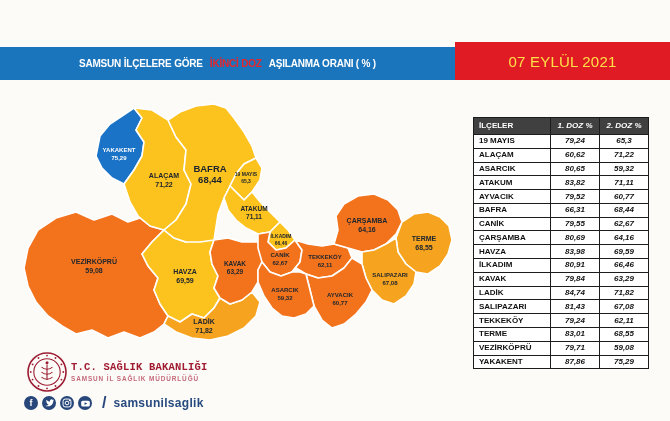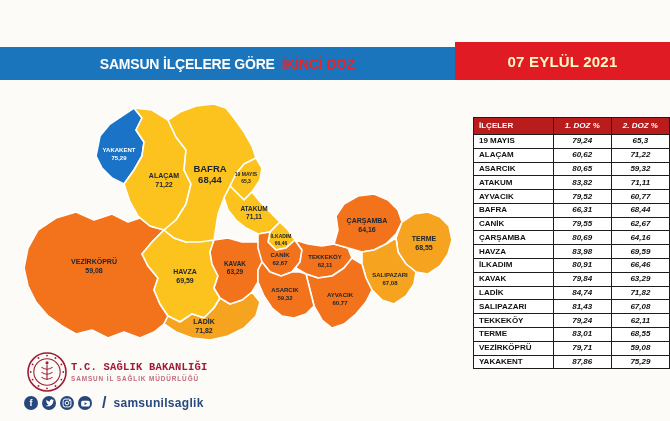--- a/index.html
+++ b/index.html
@@ -1,32 +1,32 @@
 <!DOCTYPE html>
 <html><head>
 <meta charset="utf-8">
 <style>
   html,body{margin:0;padding:0;}
   body{width:670px;height:421px;background:#fcfbf8;font-family:"Liberation Sans",sans-serif;position:relative;overflow:hidden;}
   .stage{position:absolute;inset:0;}
 
   
   .title-bar{position:absolute;left:0;top:47px;width:455px;height:33px;background:#1b75bc;display:flex;align-items:center;justify-content:center;gap:7px;white-space:nowrap;}
-  .title-bar span{color:#ffffff;font-weight:bold;font-size:14px;letter-spacing:-0.2px;}
+  .title-bar span{color:#ffffff;font-weight:bold;font-size:10px;letter-spacing:-0.2px;}
   .title-bar .hl{color:#e5252c;}
   .date-box{position:absolute;left:455px;top:42px;width:215px;height:38px;background:#e11b24;display:flex;align-items:center;justify-content:center;}
-  .date-box span{color:#fef9c3;font-weight:bold;font-size:15px;letter-spacing:0.2px;}
+  .date-box span{color:#fde047;font-weight:normal;font-size:15px;letter-spacing:0.2px;}
 
   
   #map-svg{position:absolute;left:18px;top:92px;width:442px;height:266px;}
 
   
   .data-table{position:absolute;left:473px;top:117px;border-collapse:collapse;background:#ffffff;}
   .data-table th,.data-table td{border:1.5px solid #1c1c1c;font-size:8px;font-weight:bold;line-height:1;padding:2.4px 3px;text-align:center;color:#111;}
-  .data-table th{background:#b91c1c;color:#ffffff;font-size:8px;padding:4px 10px;}
+  .data-table th{background:#404040;color:#ffffff;font-size:8px;padding:4px 3px;}
   .data-table th.name,.data-table td.name{text-align:left;width:68px;padding-left:5px;}
   .data-table th.num,.data-table td.num{width:42px;font-style:italic;}
 
   
   .logo{position:absolute;left:26px;top:351px;}
   .ministry{position:absolute;left:71px;top:361px;}
   .ministry .t1{color:#a01b31;font-weight:bold;font-size:10.5px;letter-spacing:0.2px;font-family:Liberation Mono, monospace;}
   .ministry .t2{color:#c4697a;font-weight:bold;font-size:6.4px;letter-spacing:0.9px;margin-top:2px;}
   .social{position:absolute;left:24px;top:394px;display:flex;align-items:center;gap:4px;}
   .soc{width:14px;height:14px;border-radius:50%;background:#27477b;display:flex;align-items:center;justify-content:center;color:#fff;font-weight:bold;font-size:9px;}
@@ -34,20 +34,21 @@
   .handle{color:#274a7e;font-weight:bold;font-size:12px;letter-spacing:0.3px;}
 </style>
 </head>
 <body>
 
 <div class="stage">
 
   <div class="title-bar">
     <span>SAMSUN İLÇELERE GÖRE</span>
     <span class="hl">İKİNCİ DOZ</span>
+    <span>AŞILANMA ORANI ( % )</span>
   </div>
   <div class="date-box">
     <span>07 EYLÜL 2021</span>
   </div>
 
   <svg id="map-svg" viewBox="0 0 442 266">
       <polygon points="20,138 38,126 58,120 76,128 94,122 110,130 122,126 132,134 146,138 134,150 124,162 130,174 140,186 136,198 142,212 150,224 146,232 136,240 122,246 106,240 90,246 74,238 58,242 44,234 30,224 18,210 10,194 6,176 10,156" fill="#f3731d" stroke="#ffffff" stroke-width="1.6" stroke-linejoin="round"></polygon>
       <polygon points="146,138 156,146 168,150 180,146 190,138 196,148 192,160 194,172 200,184 196,196 202,206 196,216 186,226 174,222 162,230 150,224 142,212 136,198 140,186 130,174 124,162 134,150" fill="#fcc21d" stroke="#ffffff" stroke-width="1.6" stroke-linejoin="round"></polygon>
       <polygon points="150,224 162,230 174,222 186,226 196,216 202,206 212,212 224,208 234,200 242,210 238,224 226,236 210,244 192,248 174,246 158,240 146,232" fill="#f6a41f" stroke="#ffffff" stroke-width="1.6" stroke-linejoin="round"></polygon>
       <polygon points="196,148 210,146 224,150 240,150 244,160 244,170 240,178 240,190 234,200 224,208 212,212 202,206 196,196 200,184 194,172 192,160" fill="#f3731d" stroke="#ffffff" stroke-width="1.6" stroke-linejoin="round"></polygon>

